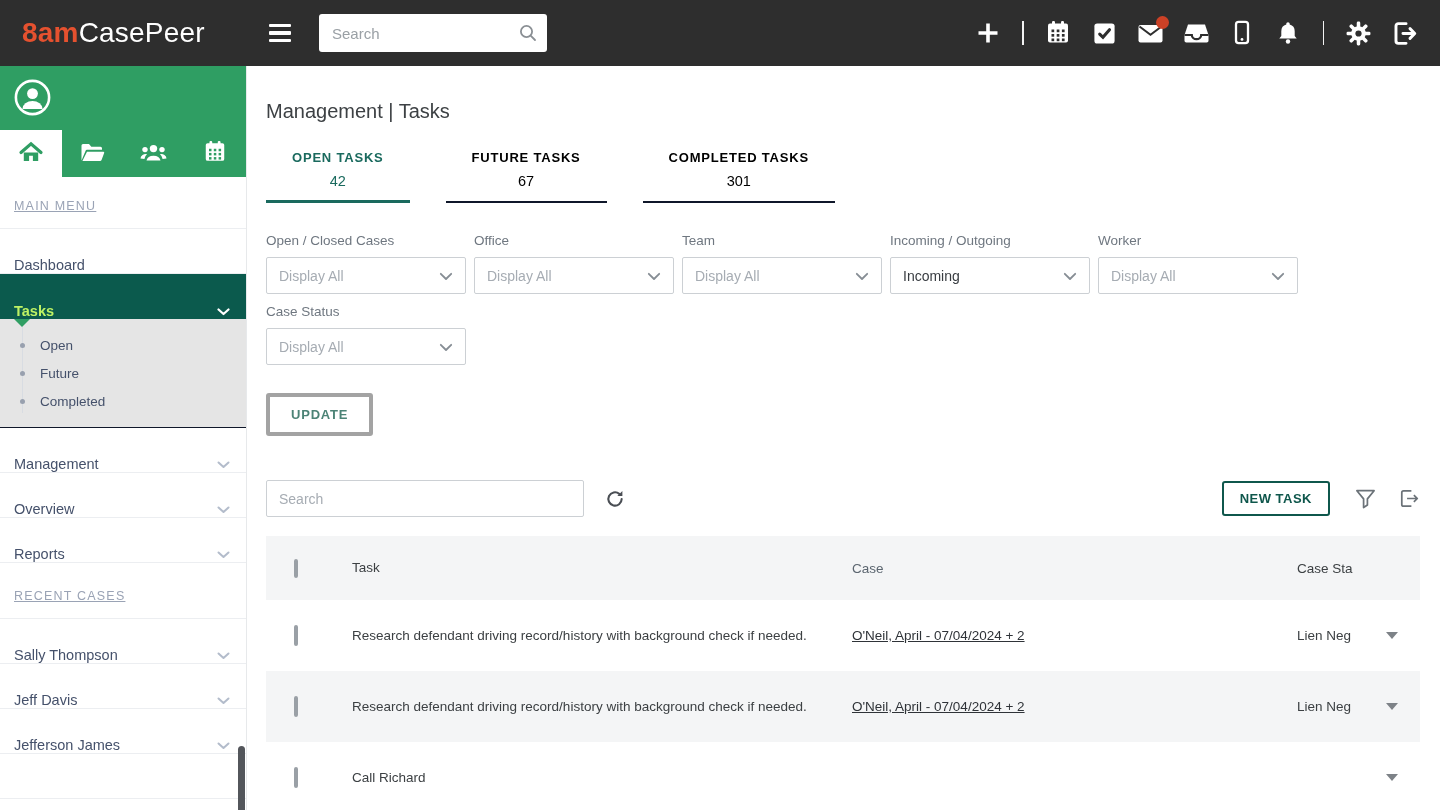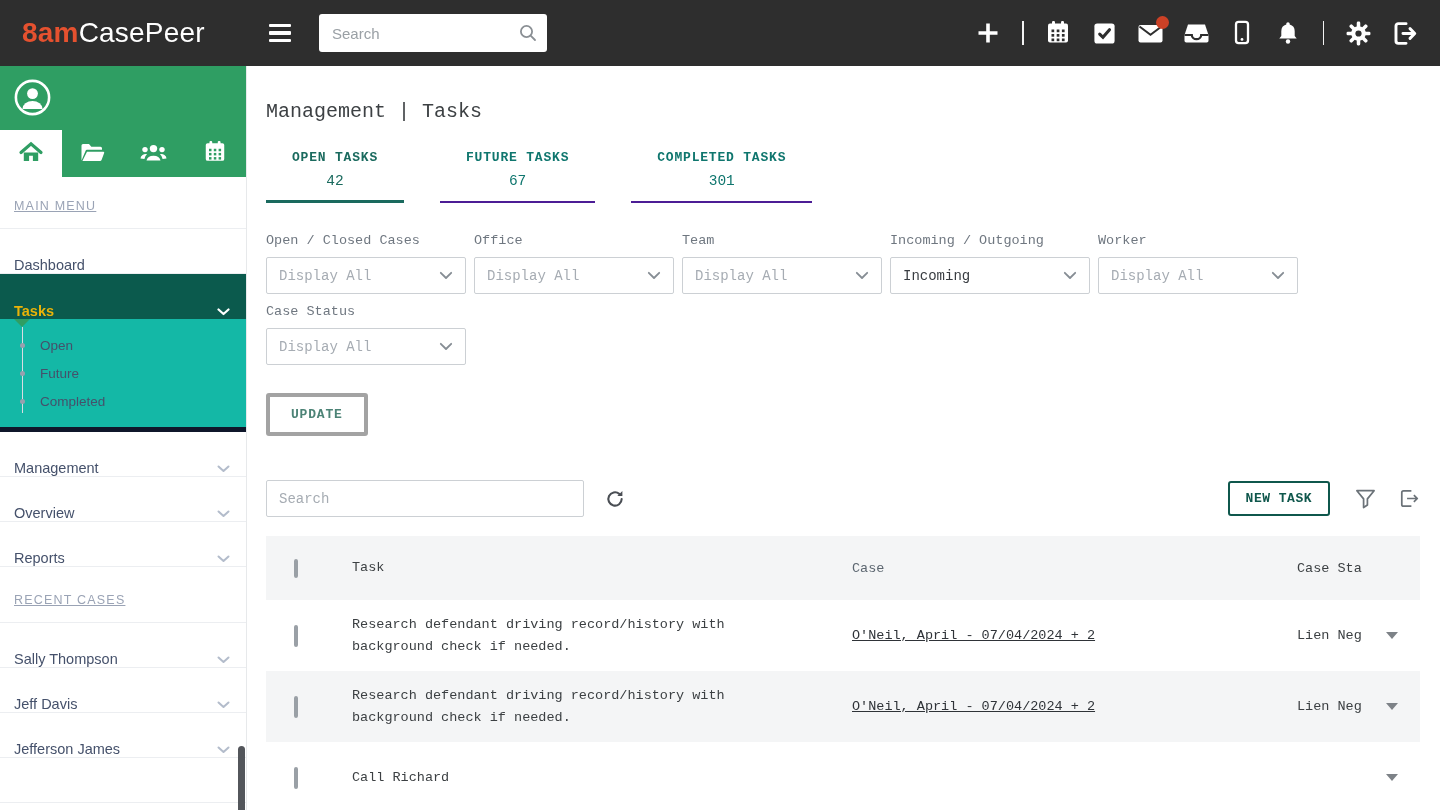--- a/index.html
+++ b/index.html
@@ -29,35 +29,35 @@
   
   .sidebar { width:247px; flex:0 0 auto; background:#fff; position:relative; border-right:1px solid #e7e9eb; overflow:hidden; }
   .sb-green { background:#2f9e63; height:64px; padding:13px 0 0 14px; }
   .avatar { width:37px; height:37px; cursor:pointer; }
   .icon-tabs { display:flex; height:47px; background:#2f9e63; }
   .icon-tab { flex:1; display:flex; align-items:center; justify-content:center; cursor:pointer; }
   .icon-tab.active { background:#fff; }
   .sb-label { padding:22px 14px 15px; font-size:12.5px; letter-spacing:1.2px; color:#9aa3b5; border-bottom:1px solid #eceef1;text-decoration:underline; }
   .sb-item { height:45px; display:flex; align-items:flex-end; padding:0 16px 0 14px; font-size:14.5px; color:#45516b; border-bottom:1px solid #eceef1; cursor:pointer; }
   .sb-item .chev { margin-left:auto; color:#b3bccb; }
-  .sb-item.active { background:#0b5a4d; color:#eab308; font-weight:bold; border-bottom:none;gap:28px; }
+  .sb-item.active { background:#0b5a4d; color:#bef264; font-weight:bold; border-bottom:none;gap:28px; }
   .sb-item.active .chev { color:#fff; }
-  .sb-sub { position:relative; background:#14b8a6; padding:12px 0 12px; border-bottom:5px solid #0f172a; }
+  .sb-sub { position:relative; background:#e5e5e5; padding:12px 0 12px; border-bottom:1px solid #0f172a; }
   .sb-tri { position:absolute; top:0; left:14px; width:0; height:0; border-left:8px solid transparent; border-right:8px solid transparent; border-top:8px solid #2f9e63; }
   .sb-line { position:absolute; left:22px; top:8px; bottom:14px; width:1px; background:#d8dce2; }
   .sb-sub-item { position:relative; height:28px; display:flex; align-items:center; padding-left:40px; font-size:13.5px; color:#45516b; cursor:pointer; }
   .bullet { position:absolute; left:19.5px; width:5px; height:5px; border-radius:50%; background:#98a0ae; }
   .sb-scroll-thumb { position:absolute; right:1px; top:680px; width:7px; height:140px; border-radius:4px; background:#53565b; cursor:grab; }
 
   
-  .main { flex:1; padding:34px 20px 0 19px; overflow:hidden;font-family:Liberation Mono, monospace; }
+  .main { flex:1; padding:34px 20px 0 19px; overflow:hidden; }
   .page-title { font-size:20px; font-weight:500; color:#3d4144; }
 
   .tabs { display:flex; gap:36px; margin-top:27px; }
-  .tab { display:flex; flex-direction:column; align-items:center; padding:0 26px 12px; border-bottom:2px solid #4c1d95; color:#0f766e; cursor:pointer; }
+  .tab { display:flex; flex-direction:column; align-items:center; padding:0 26px 12px; border-bottom:2px solid #0f172a; color:#000000; cursor:pointer; }
   .tab .t-label { font-size:13px; font-weight:bold; letter-spacing:.8px; }
   .tab .t-count { font-size:14.5px; margin-top:8px; }
   .tab.active { border-bottom:3px solid #1a6a5e; color:#1a6a5e; padding-bottom:11px; }
 
   .filters { display:flex; flex-wrap:wrap; gap:10px 8px; margin-top:30px; width:1040px; }
   .filter { width:200px; }
   .f-label { font-size:13.5px; color:#6f7780; margin-bottom:9px; }
   .f-box { height:37px; border:1px solid #ccd0d4; border-radius:2px; display:flex; align-items:center; padding:0 12px; cursor:pointer; background:#fff; }
   .f-value { font-size:14px; color:#a6acb3; }
   .f-box.selected .f-value { color:#383c41; }

